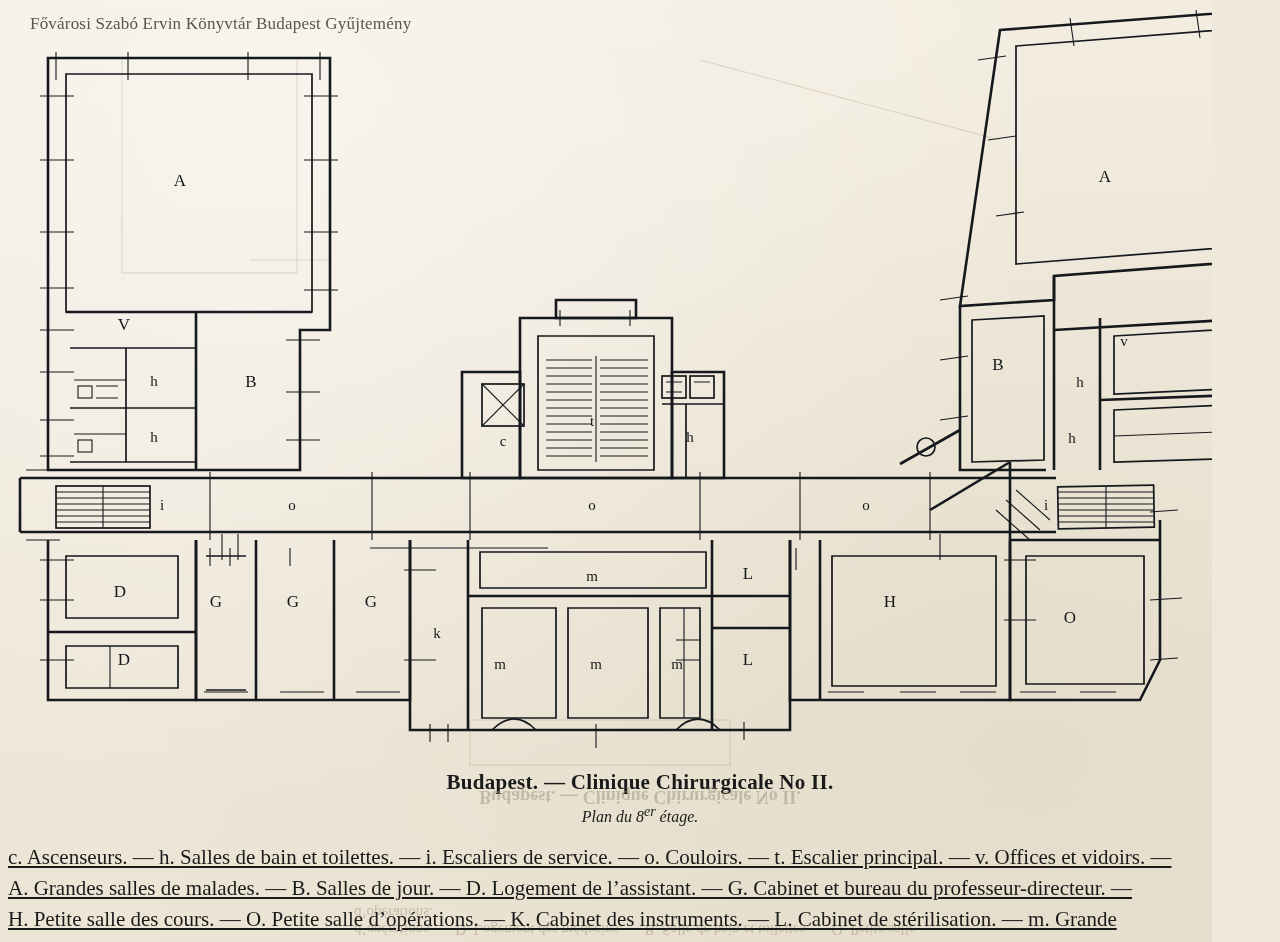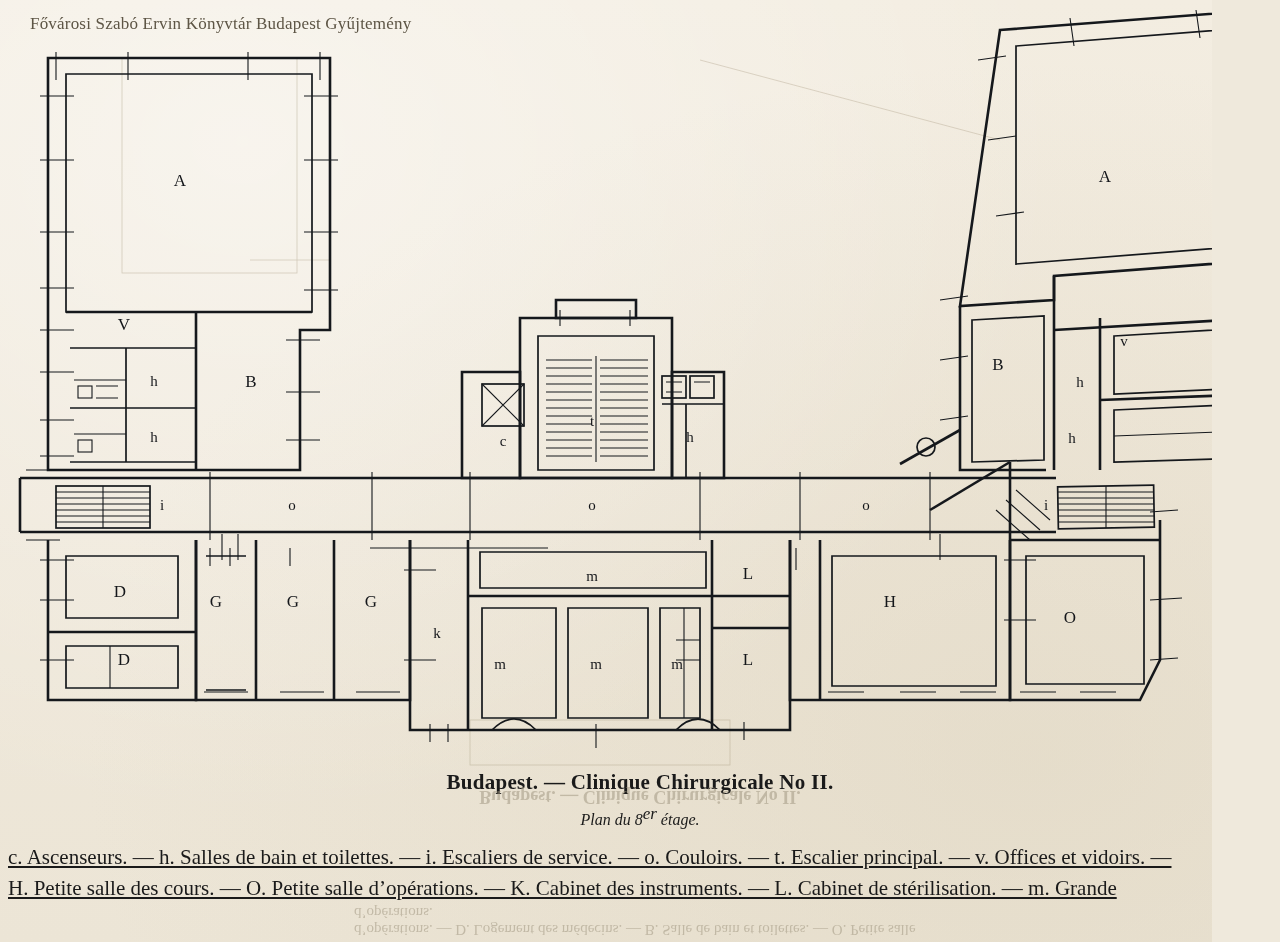--- a/index.html
+++ b/index.html
@@ -50,21 +50,21 @@
   #plan-title {
     font-size: 21px;
     font-weight: bold;
     letter-spacing: 0.3px;
   }
   #plan-subtitle {
     font-size: 16px;
     font-style: italic;
     margin-top: 9px;
   }
-  #plan-subtitle sup { font-size: 17px; }
+  #plan-subtitle sup { font-size: 14px; }
   #legend {
     position: absolute;
     left: 8px;
     top: 842px;
     width: 1264px;
     font-size: 21px;
     line-height: 1.48;
     text-align: justify;
     text-justify: inter-word;
     text-decoration: underline;
@@ -310,16 +310,17 @@
   <div id="caption-block">
     <div id="plan-title">Budapest. — Clinique Chirurgicale No II.</div>
     <div id="plan-subtitle"><span>Plan du 8</span><sup>er</sup><span> étage.</span></div>
   </div>
 
   <div class="ghost" style="left:640px; top:786px; transform:translateX(-50%) scaleY(-1); font-weight:bold; font-size:18px;">Budapest. — Clinique Chirurgicale No II.</div>
   <div class="ghost" style="left:640px; top:904px; transform:translateX(-50%) scaleY(-1); font-size:15px;">d’opérations.   —  D. Logement des médecins. — B. Salle de bain et toilettes.   — O. Petite salle d’opérations.</div>
 
   <div id="legend">
     <span class="ln">c. Ascenseurs. — h. Salles de bain et toilettes. — i. Escaliers de service. — o. Couloirs. — t. Escalier principal. — v. Offices et vidoirs. —</span>
+    <span class="ln">A. Grandes salles de malades. — B. Salles de jour. — D. Logement de l’assistant. — G. Cabinet et bureau du professeur-directeur. —</span>
     <span class="ln">H. Petite salle des cours. — O. Petite salle d’opérations. — K. Cabinet des instruments. — L. Cabinet de stérilisation. — m. Grande</span>
     <span class="ln last">salle d’opérations.</span>
   </div>
 </div>
 
 </body></html>

